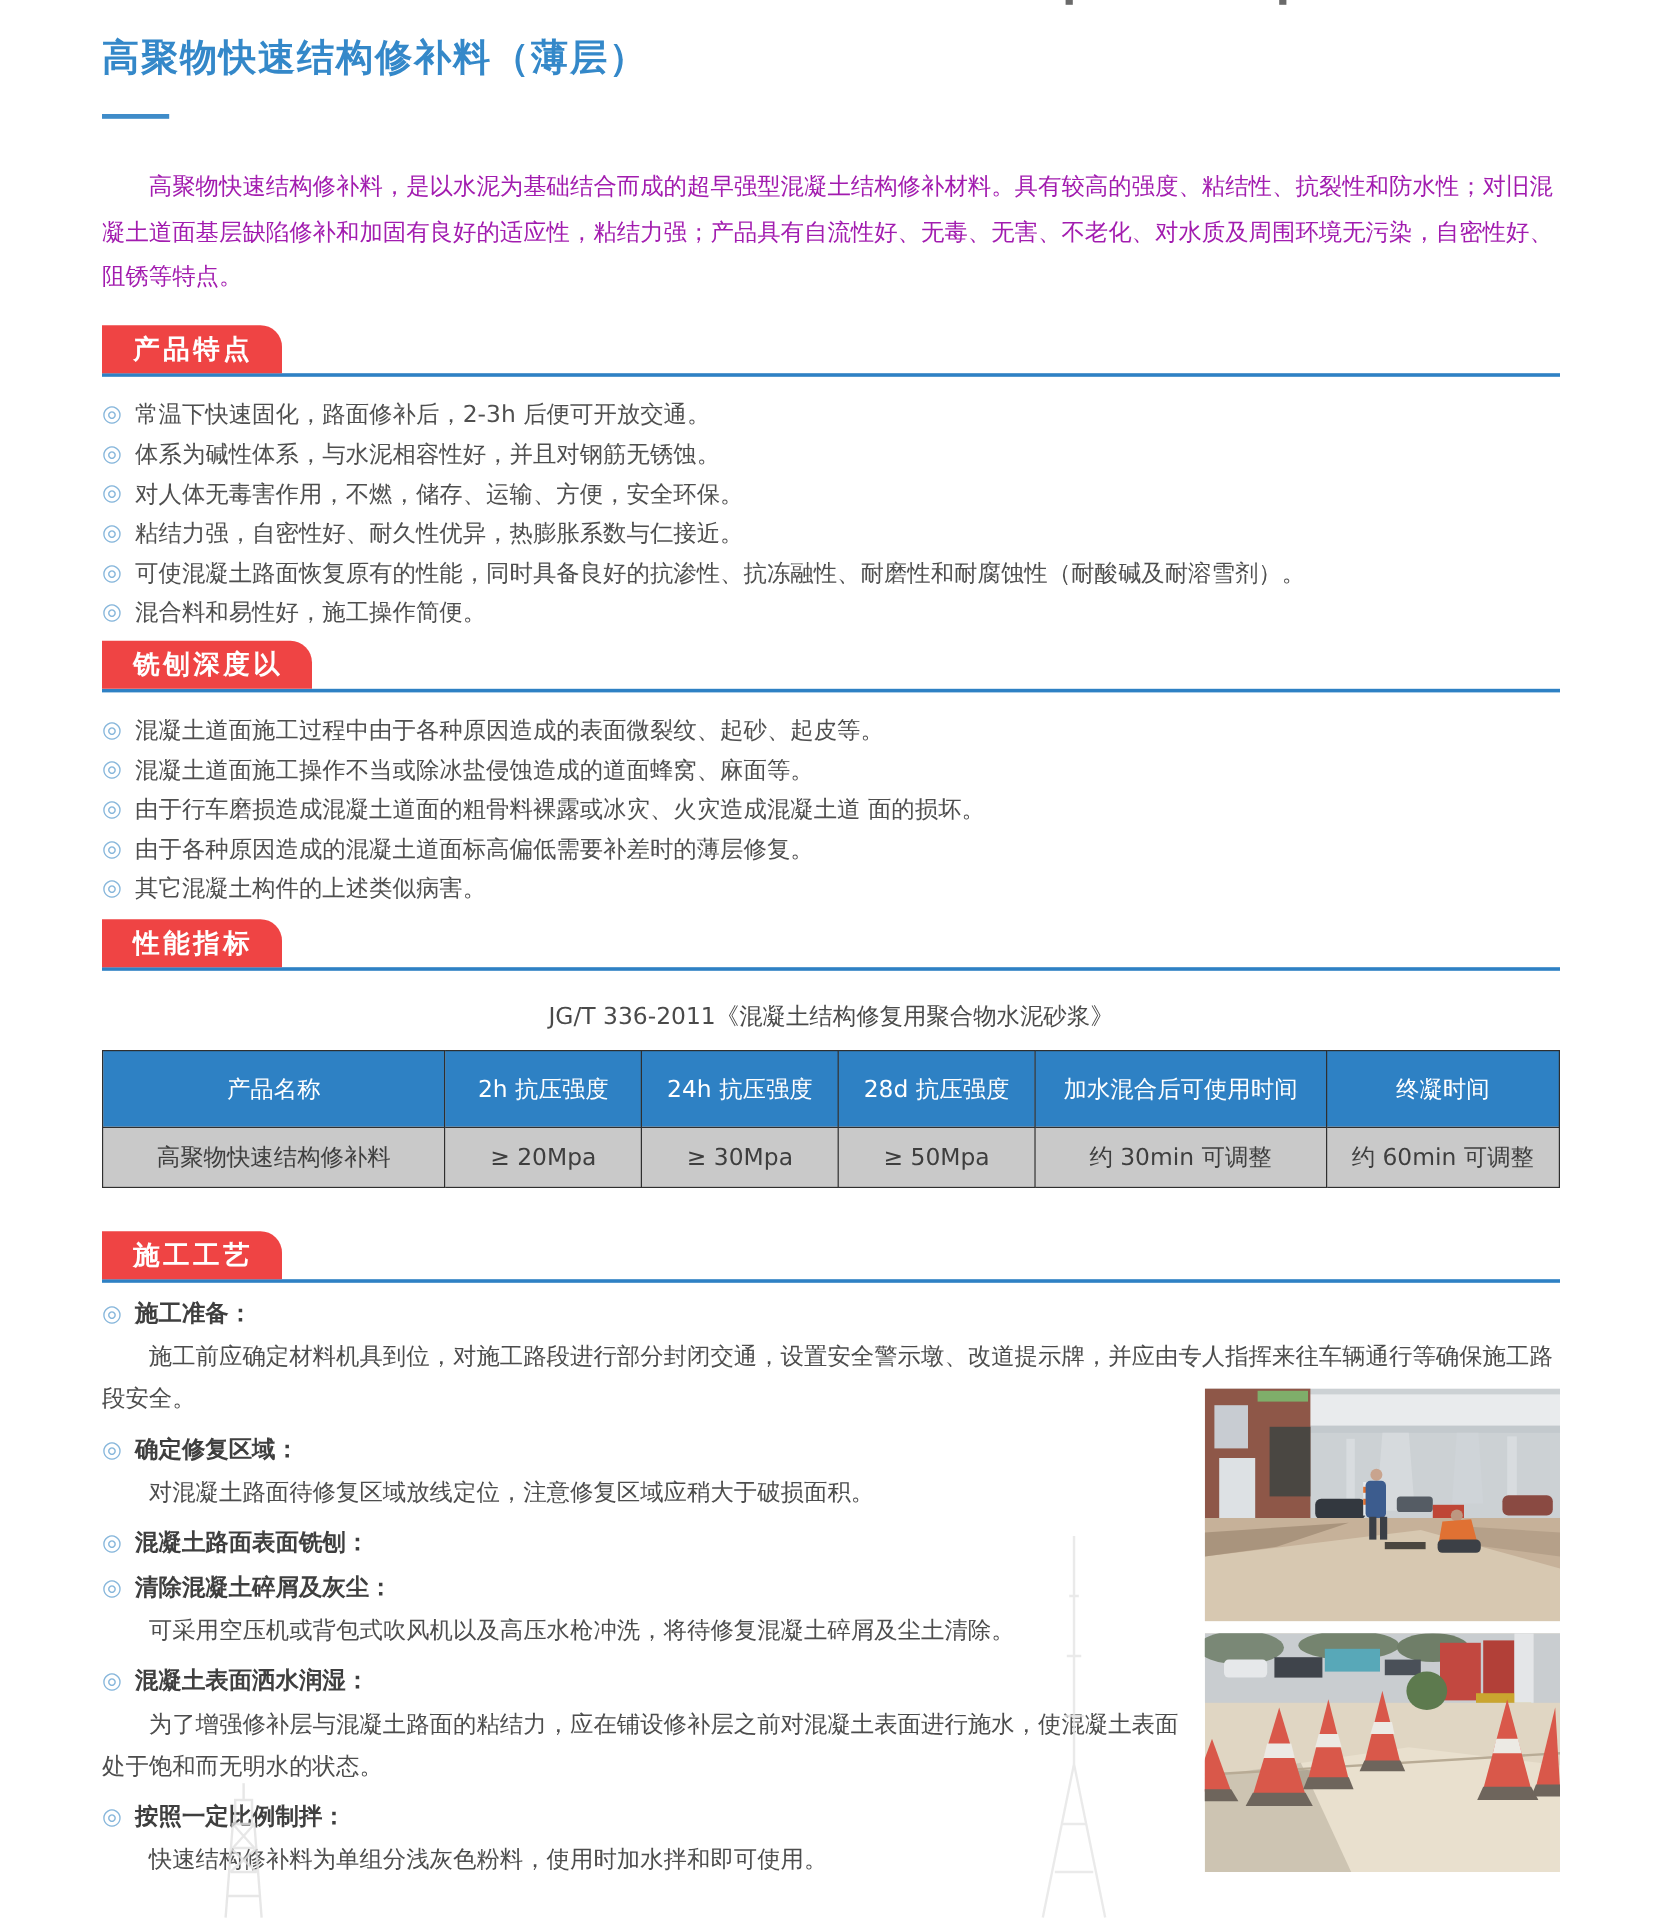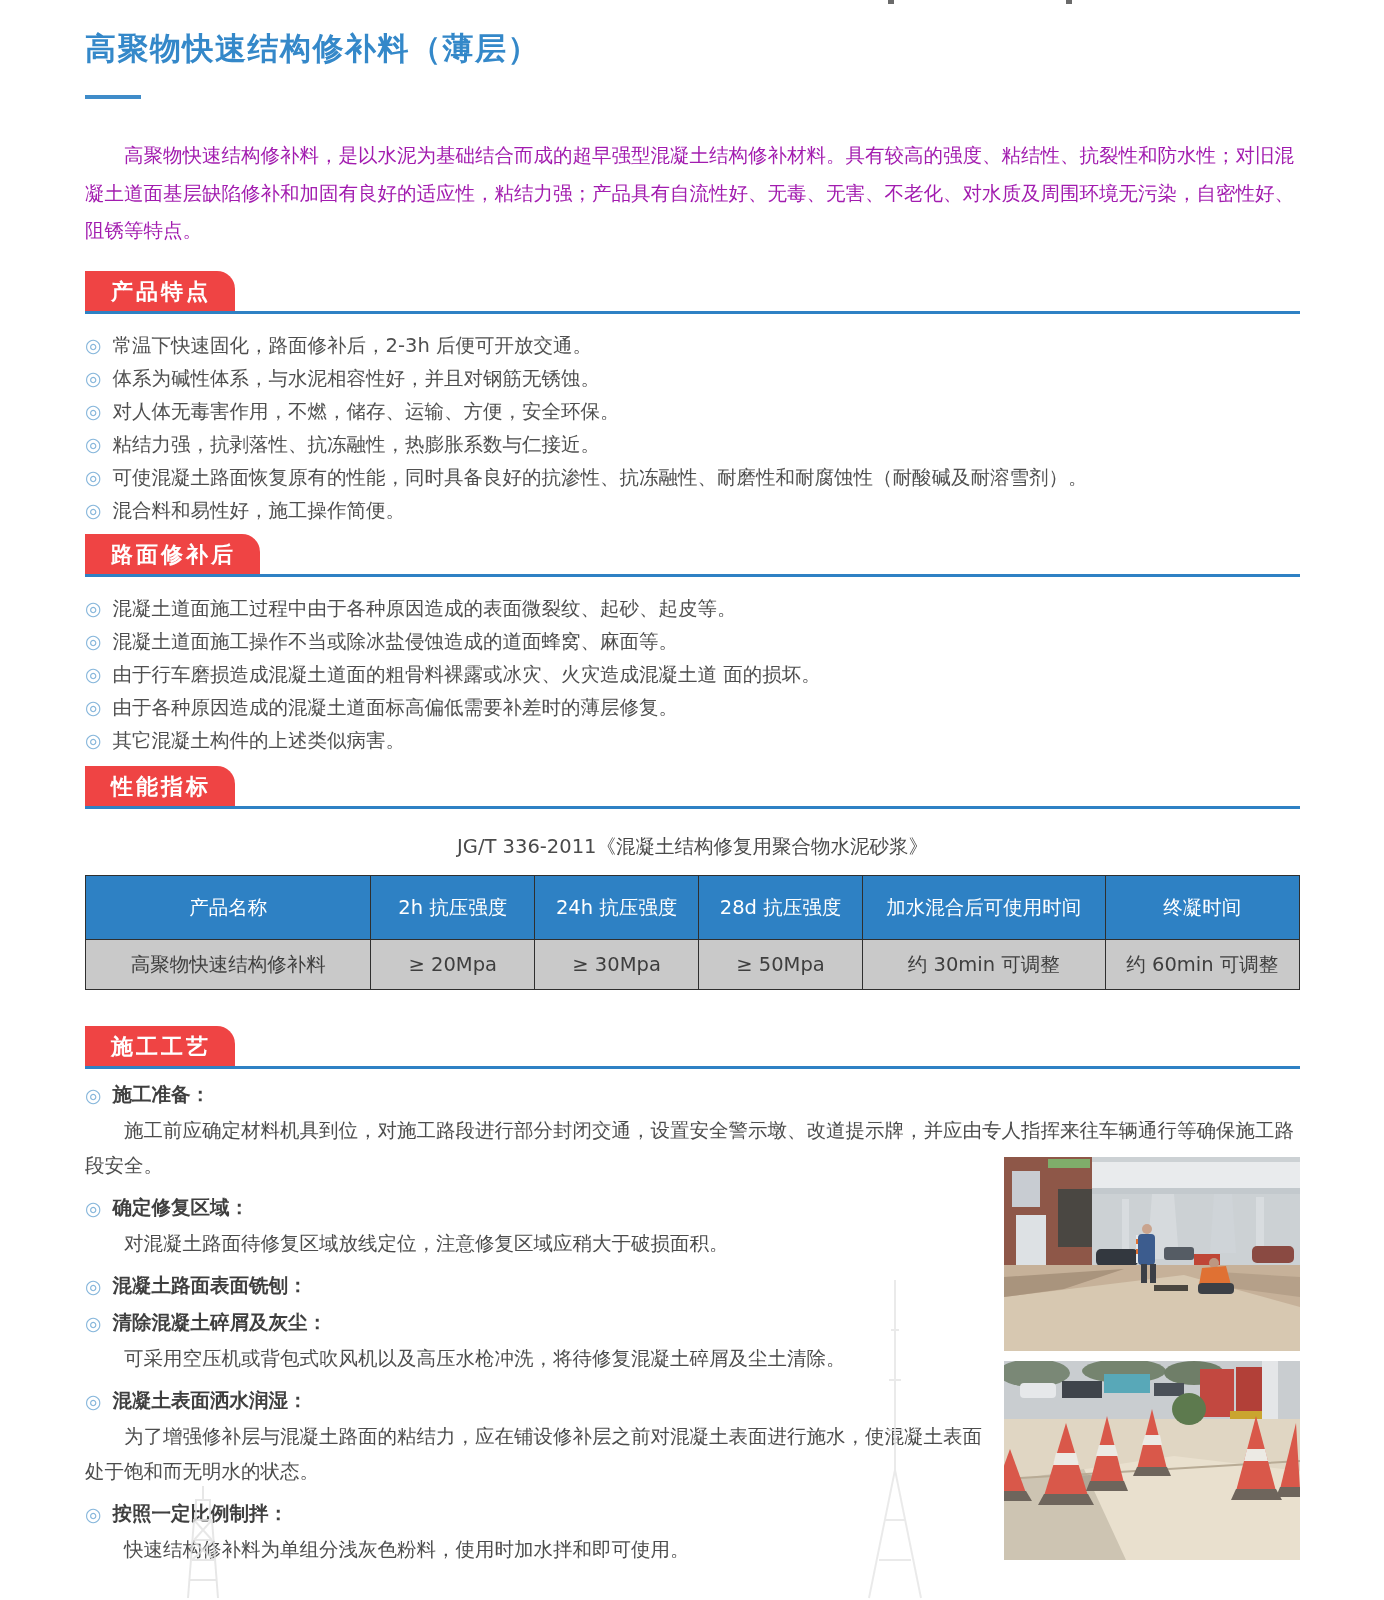--- a/index.html
+++ b/index.html
@@ -80,34 +80,34 @@
     <li>
         <span class="bullet-icon">◎</span>
         <span>体系为碱性体系，与水泥相容性好，并且对钢筋无锈蚀。</span>
       </li>
     <li>
         <span class="bullet-icon">◎</span>
         <span>对人体无毒害作用，不燃，储存、运输、方便，安全环保。</span>
       </li>
     <li>
         <span class="bullet-icon">◎</span>
-        <span>粘结力强，抗剥落性、抗冻融性，热膨胀系数与仁接近。</span>
+        <span>粘结力强，自密性好、耐久性优异，热膨胀系数与仁接近。</span>
       </li>
     <li>
         <span class="bullet-icon">◎</span>
         <span>可使混凝土路面恢复原有的性能，同时具备良好的抗渗性、抗冻融性、耐磨性和耐腐蚀性（耐酸碱及耐溶雪剂）。</span>
       </li>
     <li>
         <span class="bullet-icon">◎</span>
         <span>混合料和易性好，施工操作简便。</span>
       </li>
   </ul>
 
   <div class="sec-head mt-app">
-    <span class="sec-tab">路面修补后</span>
+    <span class="sec-tab">铣刨深度以</span>
   </div>
   <ul class="bullets">
     <li>
         <span class="bullet-icon">◎</span>
         <span>混凝土道面施工过程中由于各种原因造成的表面微裂纹、起砂、起皮等。</span>
       </li>
     <li>
         <span class="bullet-icon">◎</span>
         <span>混凝土道面施工操作不当或除冰盐侵蚀造成的道面蜂窝、麻面等。</span>
       </li>

